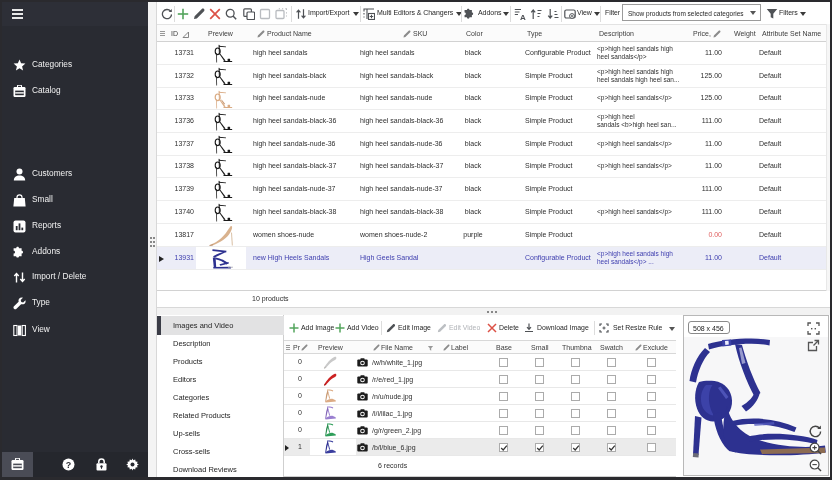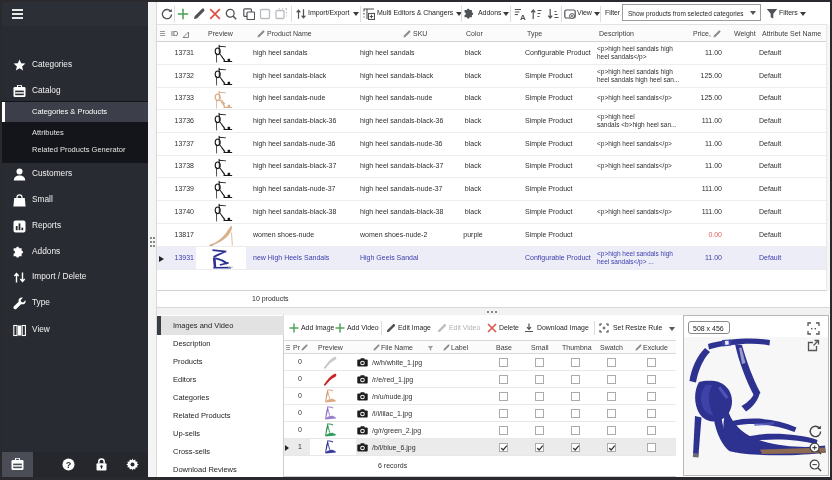--- a/index.html
+++ b/index.html
@@ -55,27 +55,20 @@
     <svg class="a" style="left:11px;top:295px;" width="13" height="13" viewBox="0 0 13 13">
       <path d="M12.2 3.2 C12.2 2.8 12.1 2.4 12 2.1 L9.8 4.3 L7.9 3.7 L7.3 1.8 L9.5 -0.4 C9.2 -0.5 8.8 -0.6 8.4 -0.6 C6.1 -0.6 4.6 1.3 5.2 3.5 L0.6 8.1 C-0.1 8.8 -0.1 9.9 0.6 10.6 C1.3 11.3 2.4 11.3 3.1 10.6 L7.7 6 C9.9 6.6 12.2 5.3 12.2 3.2 Z" transform="translate(0.4,1.2)" fill="#fff"></path>
     </svg>
     <div class="a" style="left:30px;top:295px;font-size:8.3px;color:#f2f2f2;">Type</div>
     <svg class="a" style="left:11px;top:322px;" width="13" height="13" viewBox="0 0 13 13">
       <rect x="0.8" y="1.5" width="3.2" height="10" fill="none" stroke="#fff" stroke-width="1.1"></rect>
       <rect x="5" y="1.5" width="3.2" height="10" fill="#fff"></rect>
       <rect x="9.2" y="1.5" width="3.2" height="10" fill="none" stroke="#fff" stroke-width="1.1"></rect>
     </svg>
     <div class="a" style="left:30px;top:322px;font-size:8.3px;color:#f2f2f2;">View</div>
-    <div class="a" style="left:0;top:99px;width:146px;height:62px;background:#14151a;">
-      <div class="a" style="left:0;top:1px;width:146px;height:20px;background:#3c3e49;"></div>
-      <div class="a" style="left:0;top:1px;width:3px;height:20px;background:#fff;"></div>
-      <div class="a" style="left:30px;top:6px;font-size:7.5px;color:#fff;">Categories &amp; Products</div>
-      <div class="a" style="left:30px;top:27px;font-size:7.5px;color:#e3e3e3;">Attributes</div>
-      <div class="a" style="left:30px;top:44px;font-size:7.5px;color:#e3e3e3;">Related Products Generator</div>
-    </div>
     <div class="a" style="left:0;top:450px;width:146px;height:25px;background:#25272d;">
       <div class="a" style="left:0;top:0;width:31px;height:25px;background:#4a4c56;"></div>
       <svg class="a" style="left:9px;top:6px;" width="13" height="13" viewBox="0 0 13 13">
         <rect x="0.5" y="2" width="12" height="10" rx="1.2" fill="#fff"></rect>
         <rect x="2.2" y="5.6" width="8.6" height="4.6" fill="#4a4c56"></rect>
         <rect x="2.2" y="7.2" width="8.6" height="1.4" fill="#fff"></rect>
         <rect x="4.5" y="0.2" width="4" height="2.6" rx="0.8" fill="none" stroke="#fff" stroke-width="1.1"></rect>
       </svg>
       <svg class="a" style="left:60px;top:6px;" width="13" height="13" viewBox="0 0 13 13">
         <circle cx="6.5" cy="6.5" r="6" fill="#fff"></circle>

